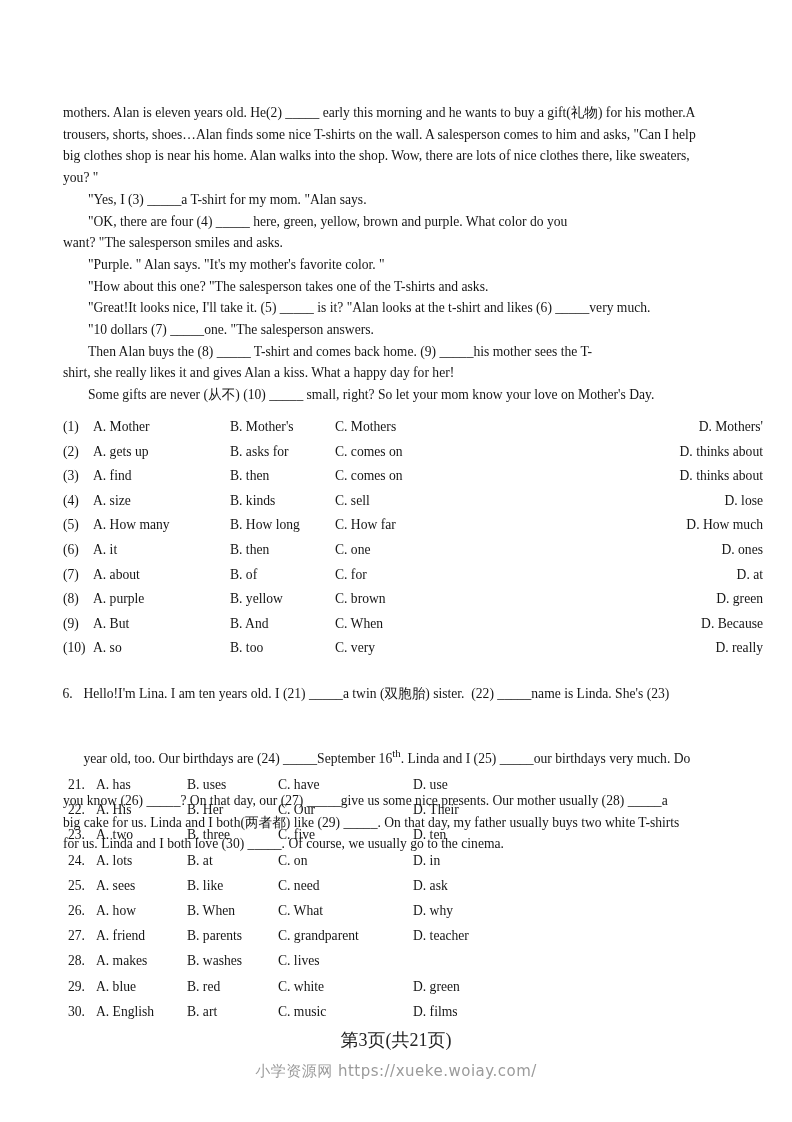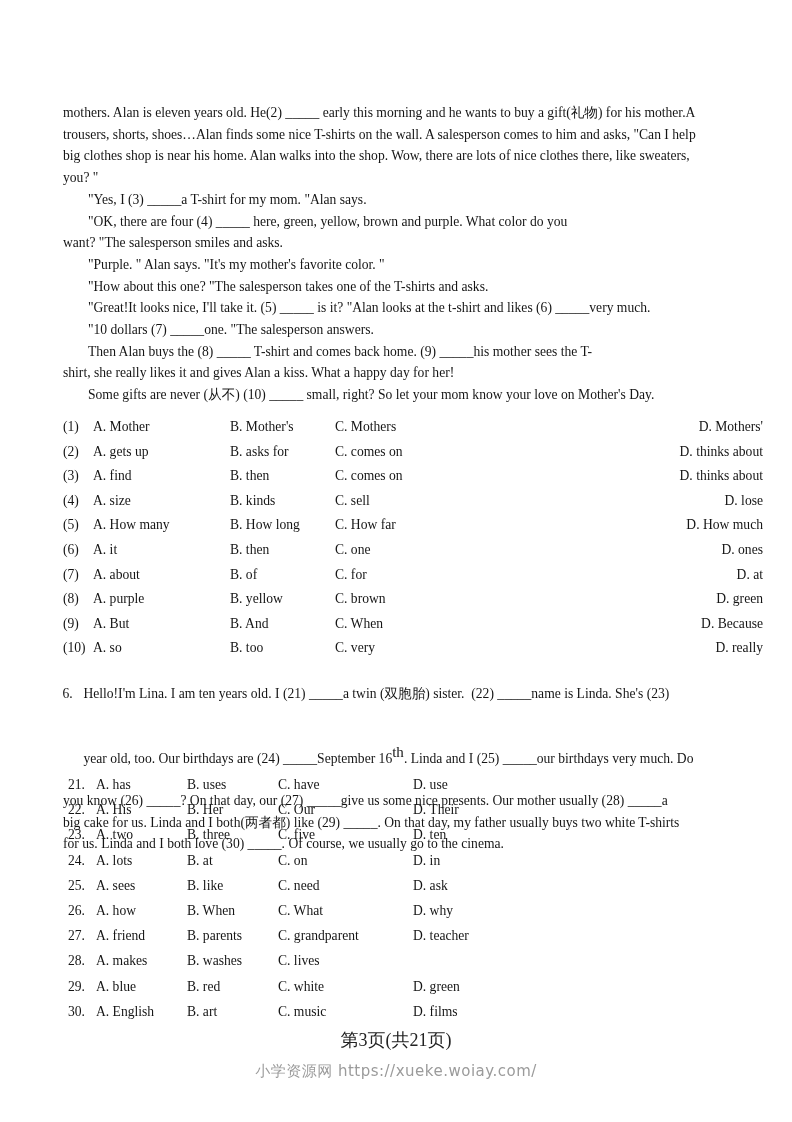--- a/index.html
+++ b/index.html
@@ -31,21 +31,21 @@
   #opts1 .c0 { width:30px; }
   #opts1 .c1 { width:137px; }
   #opts1 .c2 { width:105px; }
   #opts1 .c3 { width:100px; }
   #opts1 .c4 { flex:1;text-align:right; }
 
   #passage2 { position:absolute; left:42px; top:662px; width:712px; }
   #passage2 .pline { padding-left:21px; line-height:21.4px; }
   #passage2 .first { padding-left:0; }
   #passage2 .qnum { display:inline-block; width:21px; }
-  sup { font-size:15px; line-height:0; }
+  sup { font-size:11px; line-height:0; }
 
   #opts2 { left:68px; top:777px; width:690px; }
   #opts2 .orow { height:25.2px; }
   #opts2 .c0 { width:28px; }
   #opts2 .c1 { width:91px; }
   #opts2 .c2 { width:91px; }
   #opts2 .c3 { width:135px; }
   #opts2 .c4 { flex:1; }
 
   #footer {

